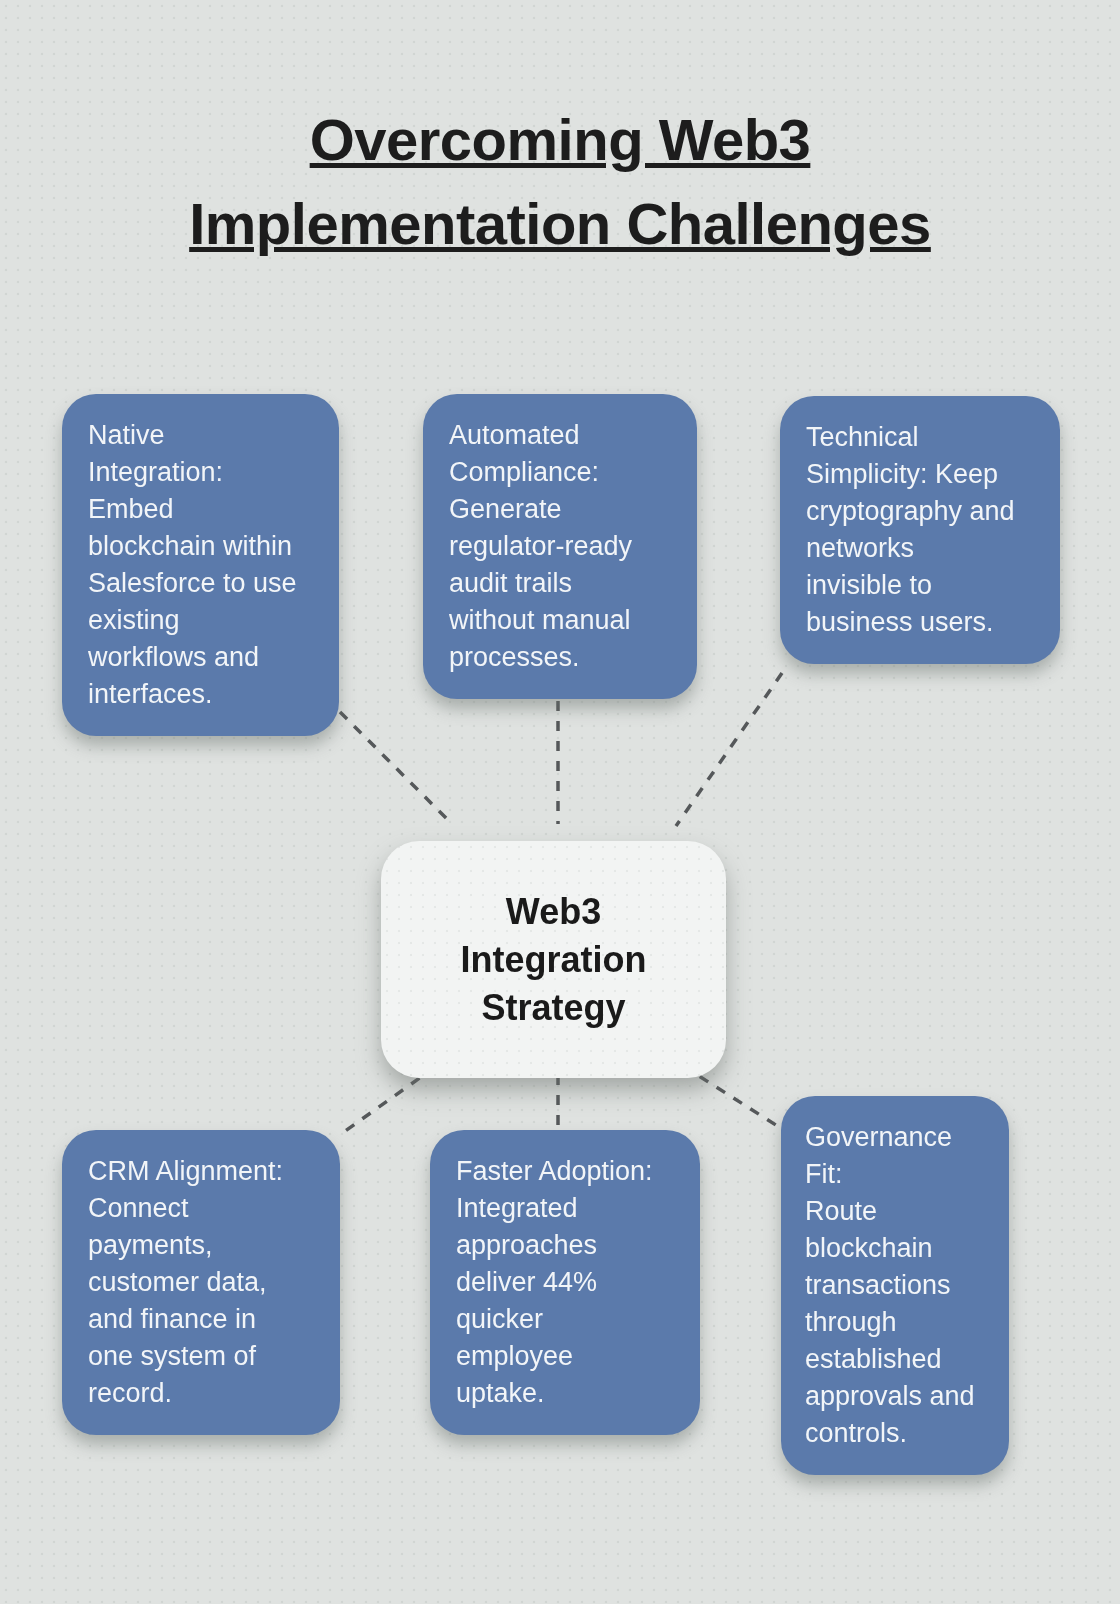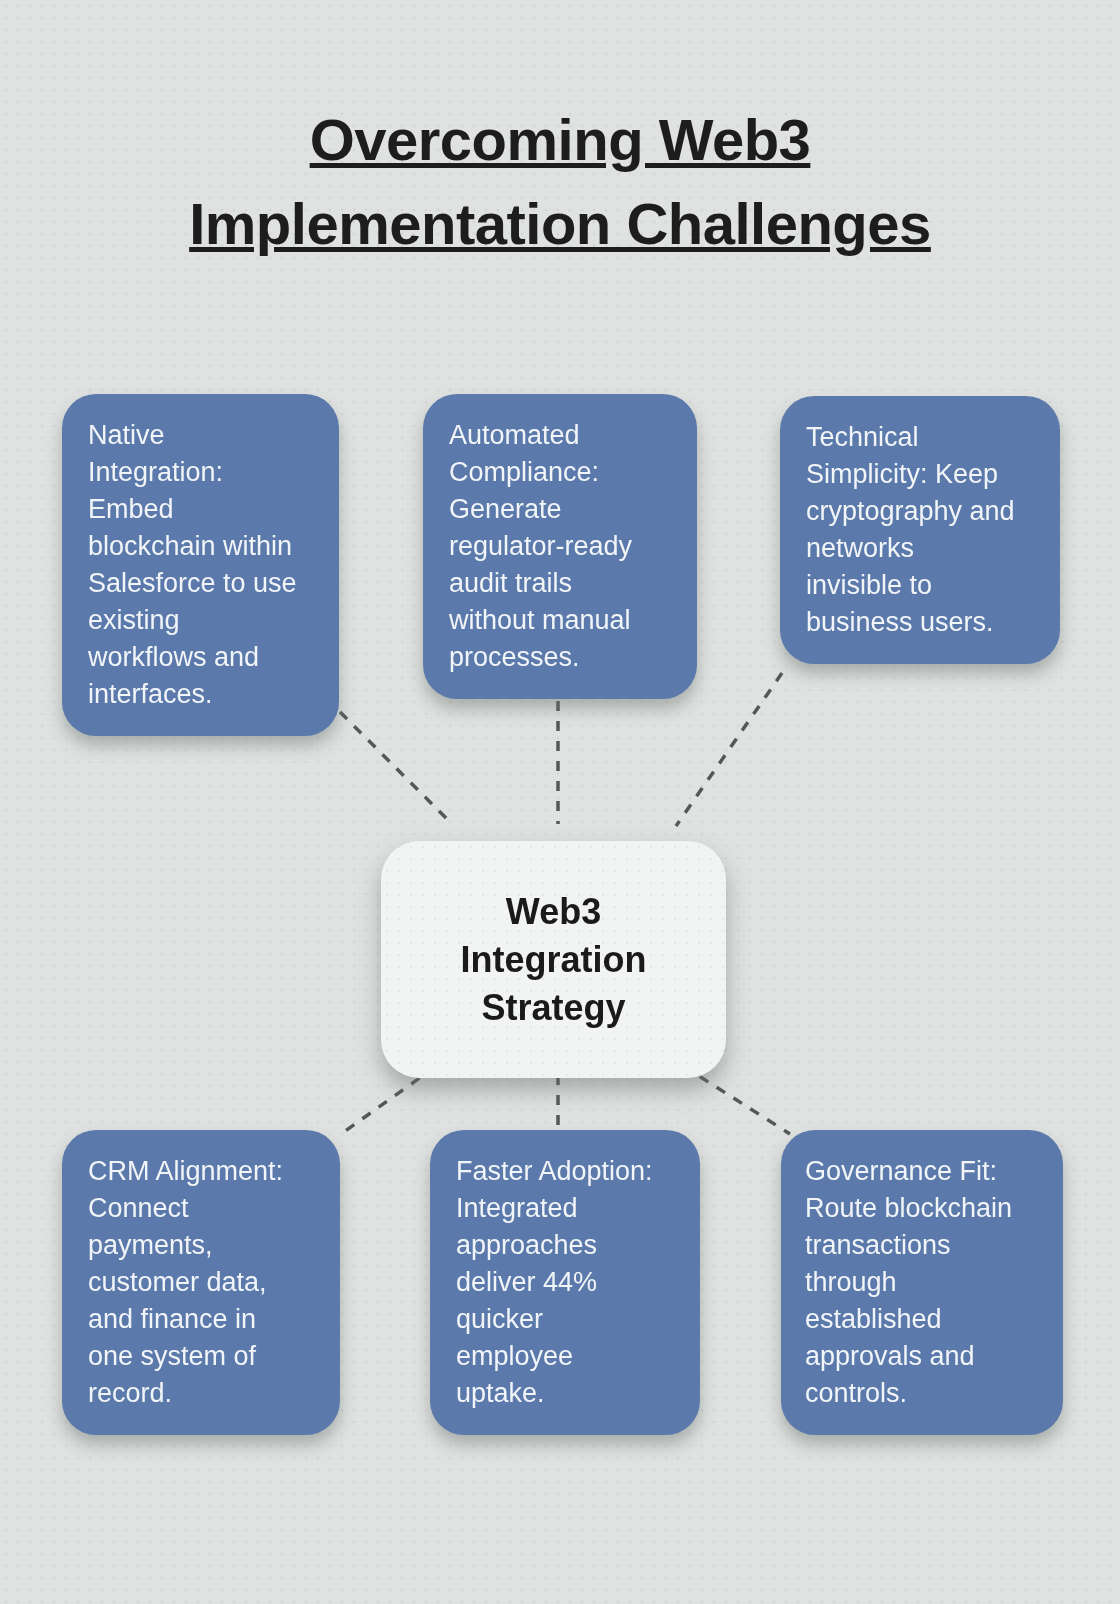--- a/index.html
+++ b/index.html
@@ -53,21 +53,21 @@
     font-size: 27px;
     line-height: 37px;
     box-shadow: 0 10px 16px rgba(105,112,108,0.45);
   }
   .node .node-text { white-space: pre-line; }
   .n1 { left: 62px;  top: 394px;  width: 277px; }
   .n2 { left: 423px; top: 394px;  width: 274px; }
   .n3 { left: 780px; top: 396px;  width: 280px; }
   .n4 { left: 62px;  top: 1130px; width: 278px; }
   .n5 { left: 430px; top: 1130px; width: 270px; }
-  .n6 { left: 781px; top: 1130px; width: 282px; padding-left: 24px; }
+  .n6 { left: 781px; top: 1096px; width: 228px; padding-left: 24px; }
   .center-node {
     position: absolute;
     z-index: 2;
     left: 381px;
     top: 821px;
     width: 345px;
     height: 237px;
     border-radius: 38px;
     background-color: var(--center-fill, #f2f4f3);
     background-image: radial-gradient(rgba(115,125,120,0.10) 1.2px, transparent 1.6px);

